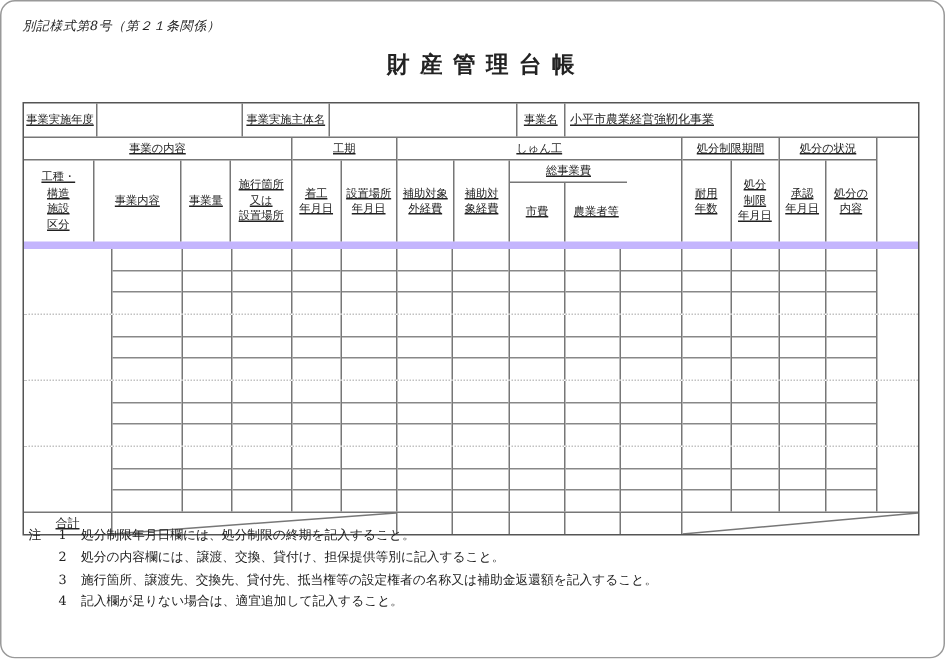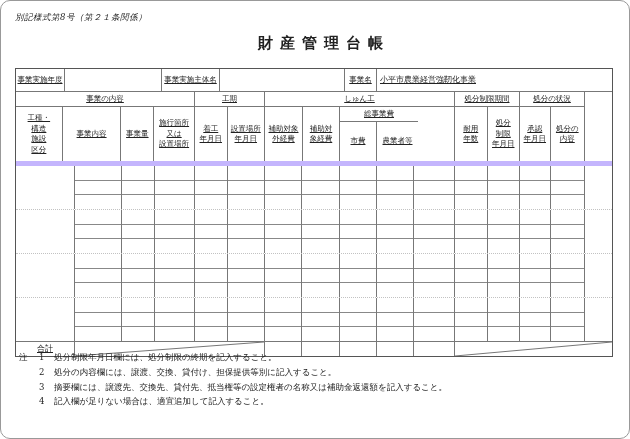--- a/index.html
+++ b/index.html
@@ -459,21 +459,21 @@
       <span class="ntext">処分制限年月日欄には、処分制限の終期を記入すること。</span>
     </div>
     <div class="note-line">
       <span class="nmark"></span>
       <span class="nno">2</span>
       <span class="ntext">処分の内容欄には、譲渡、交換、貸付け、担保提供等別に記入すること。</span>
     </div>
     <div class="note-line">
       <span class="nmark"></span>
       <span class="nno">3</span>
-      <span class="ntext">摘要欄には、譲渡先、交換先、貸付先、抵当権等の設定権者の名称又は補助金返還額を記入すること。</span>
+      <span class="ntext">施行箇所、譲渡先、交換先、貸付先、抵当権等の設定権者の名称又は補助金返還額を記入すること。</span>
     </div>
     <div class="note-line">
       <span class="nmark"></span>
       <span class="nno">4</span>
       <span class="ntext">記入欄が足りない場合は、適宜追加して記入すること。</span>
     </div>
   </div>
 
 </div>
 

